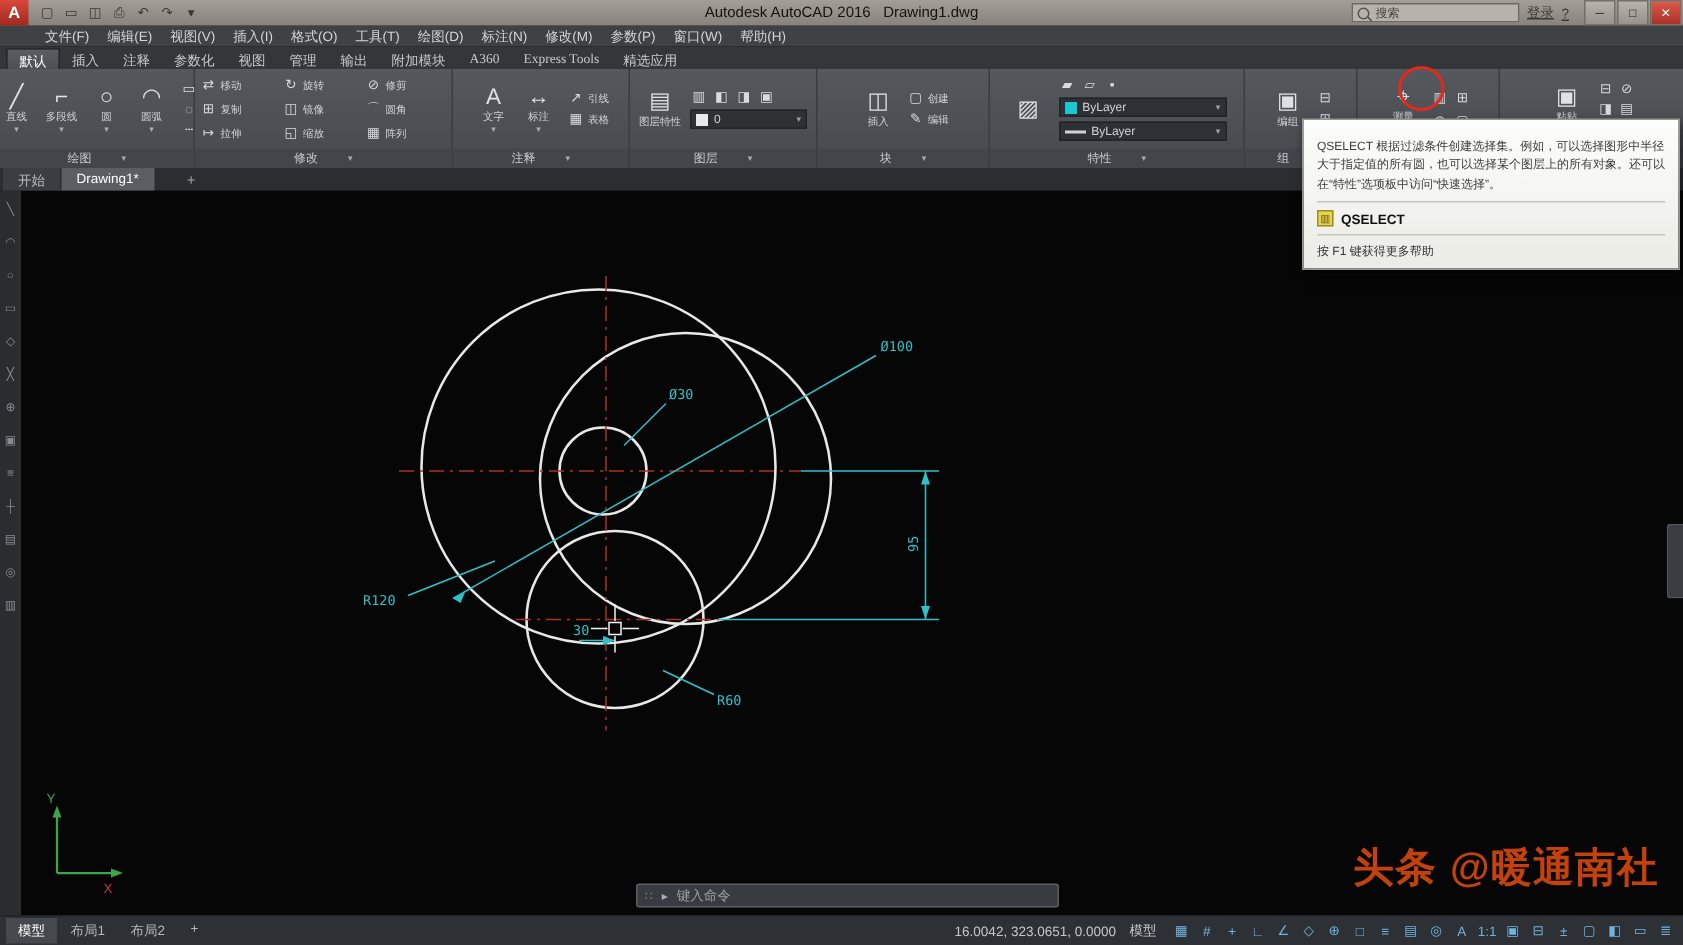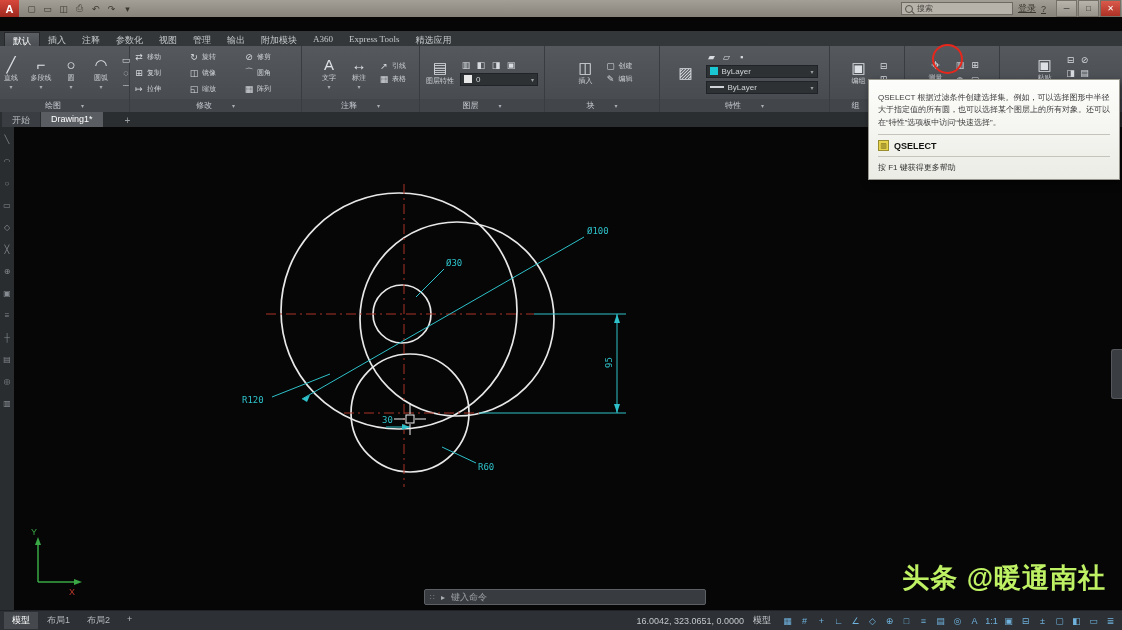--- a/index.html
+++ b/index.html
@@ -56,21 +56,21 @@
   .filetabs{position:absolute;top:112px;left:0;width:100%;height:15px;background:#2b2e31;display:flex;align-items:flex-end;padding-left:2px;box-sizing:border-box;z-index:4;gap:16px;}
   .ftab{font-size:9px;padding:2px 10px;color:#b9bdc1;background:#3a3e42;margin-right:1px;height:15px;box-sizing:border-box;white-space:nowrap;}
   .ftab.active{background:#5a5e63;color:#fff;}
   .ftab-plus{font-size:10px;color:#9aa0a4;padding:1px 5px;}
 
   
   .canvas{position:absolute;top:127px;left:0;width:1122px;height:483px;background:#060606;}
   .leftstrip{position:absolute;left:0;top:0;width:14px;height:100%;background:#2a2d30;display:flex;flex-direction:column;align-items:center;padding-top:8px;gap:13px;box-sizing:border-box;}
   .lsicon{font-size:8px;color:#868c91;line-height:9px;}
   svg.drawing{position:absolute;left:14px;top:0;}
-  .watermark{position:absolute;right:16px;bottom:14px;font-size:27px;font-weight:bold;color:#bef264;letter-spacing:1px;white-space:nowrap;}
+  .watermark{position:absolute;right:16px;bottom:14px;font-size:27px;font-weight:bold;color:#c2410c;letter-spacing:1px;white-space:nowrap;}
   .cmdbar{position:absolute;left:424px;top:462px;width:282px;height:16px;background:rgba(60,64,68,.93);border:1px solid #5c6065;border-radius:2px;display:flex;align-items:center;gap:6px;padding:0 5px;font-size:9px;color:#9ba0a5;box-sizing:border-box;}
   .cmd-grip{color:#7e8489;font-size:8px;}
   .cmd-ico{color:#aab0b5;font-size:8px;}
   .palette-tab{position:absolute;right:0;top:222px;width:10px;height:48px;background:#3a3e42;border:1px solid #54585c;border-right:none;border-radius:3px 0 0 3px;}
 
   
   .statusbar{position:absolute;bottom:0;left:0;width:100%;height:20px;background:#2d3034;border-top:1px solid #202326;display:flex;align-items:center;font-size:9px;color:#aeb3b8;padding:0 4px;box-sizing:border-box;gap:6px;}
   .ltabs{display:flex;gap:1px;}
   .ltab{padding:2px 8px;color:#b3b8bc;white-space:nowrap;}
   .ltab.active{background:#45494e;color:#fff;}
@@ -100,35 +100,50 @@
     <div class="logo">A</div>
     <div class="qat">
         <span class="qicon">▢</span>
         <span class="qicon">▭</span>
         <span class="qicon">◫</span>
         <span class="qicon">⎙</span>
         <span class="qicon">↶</span>
         <span class="qicon">↷</span>
         <span class="qicon">▾</span>
       </div>
+    <div class="tb-title">Autodesk AutoCAD 2016   Drawing1.dwg</div>
     <div class="tb-right">
       <div class="searchbox">
         <span class="lens"></span>
         <span>搜索</span>
       </div>
       <span class="tbico">登录</span>
       <span class="tbico">?</span>
       <div class="winbtns">
           <span class="winbtn">─</span>
           <span class="winbtn">□</span>
           <span class="winbtn close">✕</span>
         </div>
     </div>
   </div>
 
+  <div class="menubar">
+      <span class="mitem">文件(F)</span>
+      <span class="mitem">编辑(E)</span>
+      <span class="mitem">视图(V)</span>
+      <span class="mitem">插入(I)</span>
+      <span class="mitem">格式(O)</span>
+      <span class="mitem">工具(T)</span>
+      <span class="mitem">绘图(D)</span>
+      <span class="mitem">标注(N)</span>
+      <span class="mitem">修改(M)</span>
+      <span class="mitem">参数(P)</span>
+      <span class="mitem">窗口(W)</span>
+      <span class="mitem">帮助(H)</span>
+    </div>
 
   <div class="rtabs">
       <span class="rtab active">默认</span>
       <span class="rtab">插入</span>
       <span class="rtab">注释</span>
       <span class="rtab">参数化</span>
       <span class="rtab">视图</span>
       <span class="rtab">管理</span>
       <span class="rtab">输出</span>
       <span class="rtab">附加模块</span>

